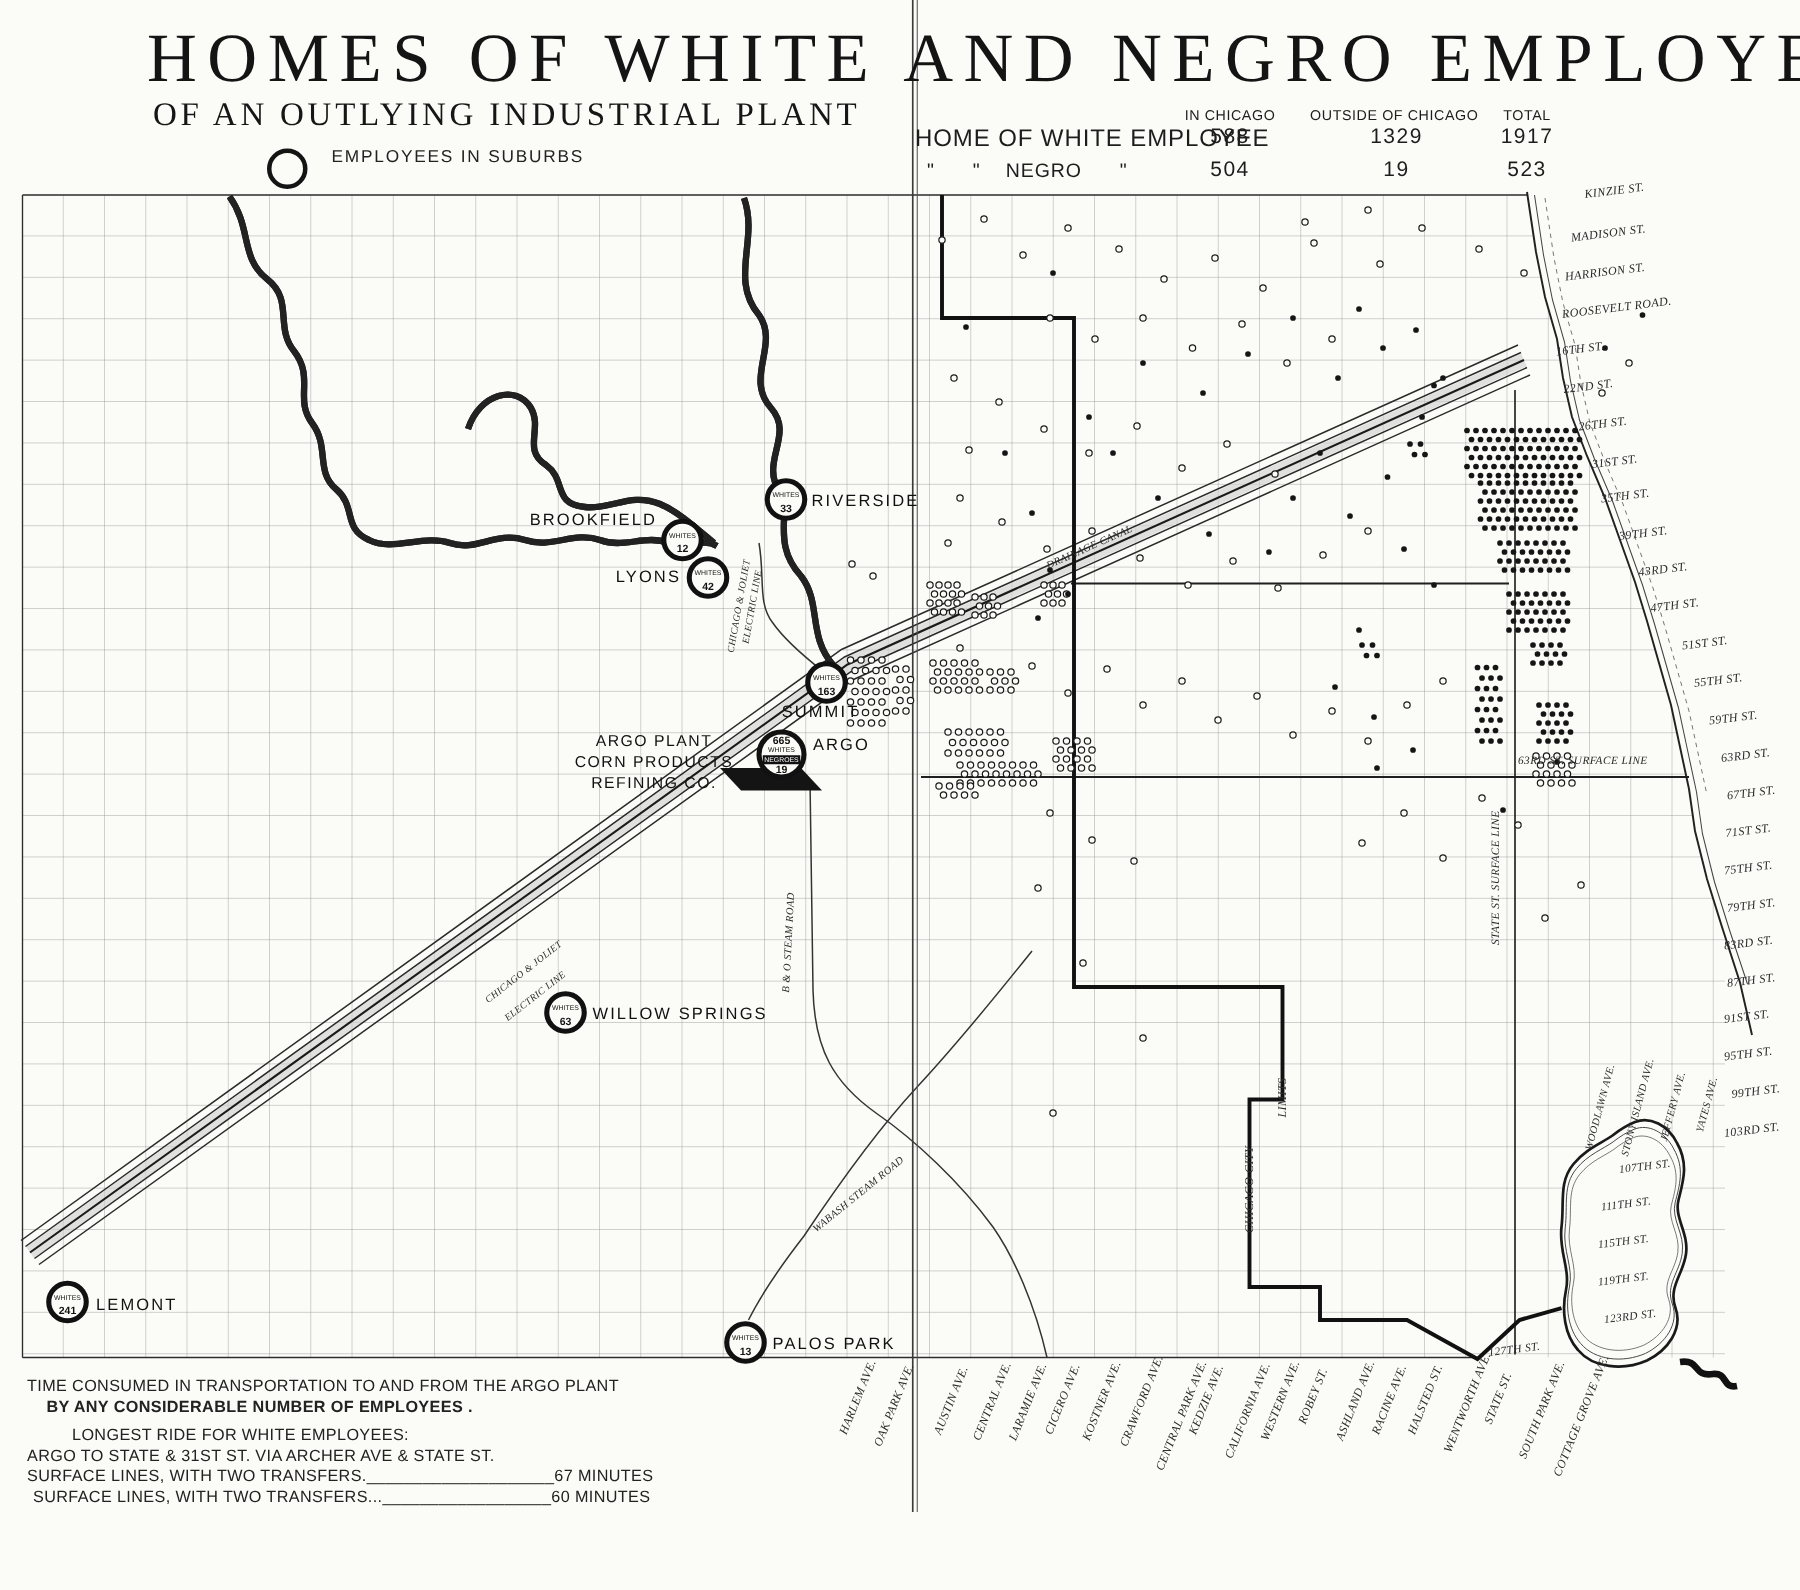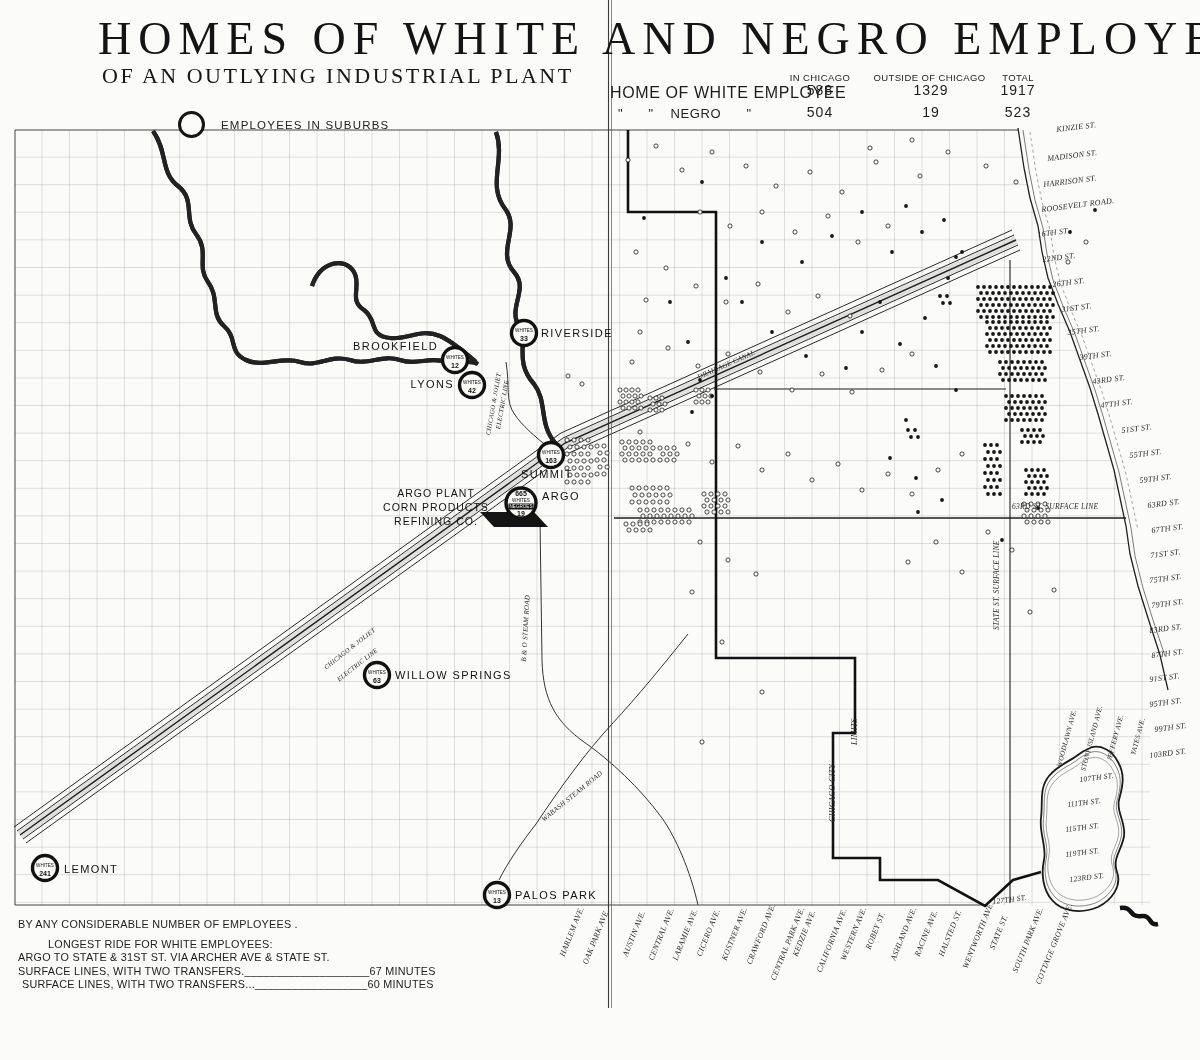--- a/index.html
+++ b/index.html
@@ -4,21 +4,21 @@
 <style>
   html,body{margin:0;padding:0;}
   .screen{position:relative;width:1200px;height:1060px;background:#fbfbf8;overflow:hidden;
           font-family:"Liberation Sans",sans-serif;color:#1d1d1d;}
   svg{position:absolute;left:0;top:0;}
   
   .map-title{position:absolute;left:98px;top:12px;font-family:"Liberation Serif",serif;
              font-size:46px;letter-spacing:7px;color:#141414;white-space:nowrap;}
   .map-subtitle{position:absolute;left:102px;top:63px;font-family:"Liberation Serif",serif;
              font-size:22px;letter-spacing:2.5px;color:#161616;white-space:nowrap;text-align:right;}
-  .legend{position:absolute;left:178px;top:111px;display:flex;align-items:center;}
+  .legend{position:absolute;left:178px;top:99px;display:flex;}
   .legend-circle{width:21px;height:21px;border:3.5px solid #141414;border-radius:50%;
              background:#fbfbf8;display:inline-block;}
   .legend-label{margin-left:16px;font-size:11.5px;letter-spacing:1.2px;color:#222;}
   
   .cell{position:absolute;font-size:11px;letter-spacing:.6px;color:#1d1d1d;white-space:pre;}
   .cell.num{font-size:14px;letter-spacing:1px;text-align:center;}
   .cell.head{font-size:9.5px;letter-spacing:.4px;text-align:center;}
   
   .mlab{position:absolute;font-family:"Liberation Serif",serif;font-style:italic;
         font-size:8px;color:#2a2a2a;white-space:nowrap;line-height:10px;
@@ -826,19 +826,20 @@
       <div class="mlab" style="left: 529px; top: 652px; transform: rotate(-87deg); font-size: 7px;">B &amp; O STEAM ROAD</div>
       <div class="mlab" style="left: 546px; top: 814px; transform: rotate(-39deg); font-size: 7px;">WABASH STEAM ROAD</div>
       <div class="mlab" style="left: 700px; top: 372px; transform: rotate(-24deg); font-size: 7px;">DRAINAGE CANAL</div>
       <div class="mlab" style="left: 1012px; top: 502px; font-size: 7.5px;">63RD ST. SURFACE LINE</div>
       <div class="mlab" style="left: 1002px; top: 620px; transform: rotate(-90deg); font-size: 7.5px;">STATE ST. SURFACE LINE</div>
       <div class="mlab" style="left: 838px; top: 812px; transform: rotate(-90deg); font-size: 8px;">CHICAGO CITY</div>
       <div class="mlab" style="left: 860px; top: 735px; transform: rotate(-90deg); font-size: 8px;">LIMITS</div>
     </div>
 
   <div class="notes" id="notes-block">
-      <div style="margin-left: 0px;">BY ANY CONSIDERABLE NUMBER OF EMPLOYEES .</div>
+      <div style="margin-left: 0px;">TIME CONSUMED IN TRANSPORTATION TO AND FROM THE ARGO PLANT</div>
+      <div style="margin-left: 13px; font-weight: bold;">BY ANY CONSIDERABLE NUMBER OF EMPLOYEES .</div>
       <div style="margin-left: 30px; margin-top: 6px;">LONGEST RIDE FOR WHITE EMPLOYEES:</div>
       <div style="margin-left: 0px;">ARGO TO STATE &amp; 31ST ST. VIA ARCHER AVE &amp; STATE ST.</div>
       <div style="margin-left: 0px;">SURFACE LINES, WITH TWO TRANSFERS.____________________67 MINUTES</div>
       <div style="margin-left: 4px;">SURFACE LINES, WITH TWO TRANSFERS...__________________60 MINUTES</div>
     </div>
 </div>
 
 </body></html>

